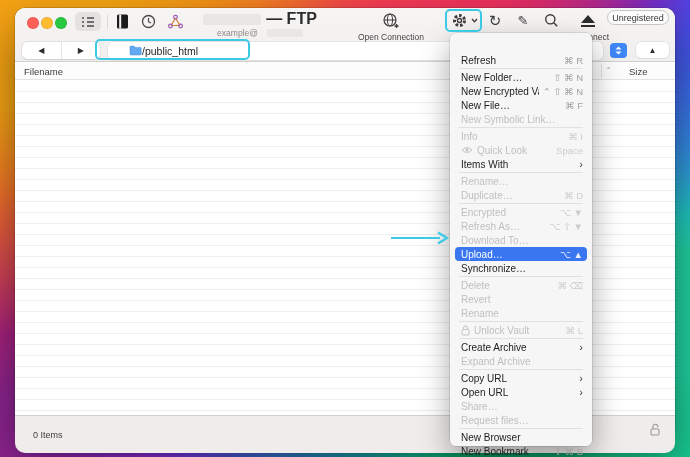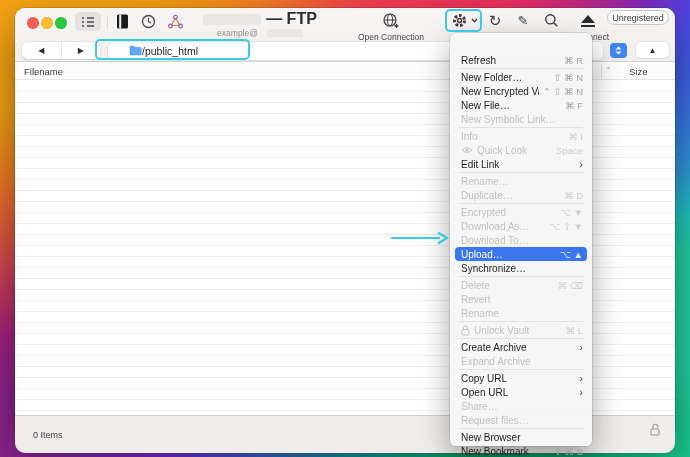--- a/index.html
+++ b/index.html
@@ -351,38 +351,38 @@
         <span class="mi-icon">
           <svg width="12" height="8" viewBox="0 0 12 8">
             <path d="M1 4 Q6 -0.8 11 4 Q6 8.8 1 4 Z" fill="none" stroke="#c4c3c3" stroke-width="1"></path>
             <circle cx="6" cy="4" r="1.4" fill="#c4c3c3"></circle>
           </svg>
         </span>
         <span class="mi-label">Quick Look</span>
         <span class="mi-short">Space</span>
       </div>
       <div class="menu-item enabled">
-        <span class="mi-label">Edit Link</span>
+        <span class="mi-label">Items With</span>
         <span class="mi-sub">›</span>
       </div>
       <div class="menu-sep"></div>
       <div class="menu-item disabled">
         <span class="mi-label">Rename…</span>
       </div>
       <div class="menu-item disabled">
         <span class="mi-label">Duplicate…</span>
         <span class="mi-short">⌘ D</span>
       </div>
       <div class="menu-sep"></div>
       <div class="menu-item disabled">
         <span class="mi-label">Encrypted</span>
         <span class="mi-short">⌥ ▼</span>
       </div>
       <div class="menu-item disabled">
-        <span class="mi-label">Download As…</span>
+        <span class="mi-label">Refresh As…</span>
         <span class="mi-short">⌥ ⇧ ▼</span>
       </div>
       <div class="menu-item disabled">
         <span class="mi-label">Download To…</span>
       </div>
       <div class="menu-item highlighted">
         <span class="mi-label">Upload…</span>
         <span class="mi-short">⌥ ▲</span>
       </div>
       <div class="menu-item enabled">

